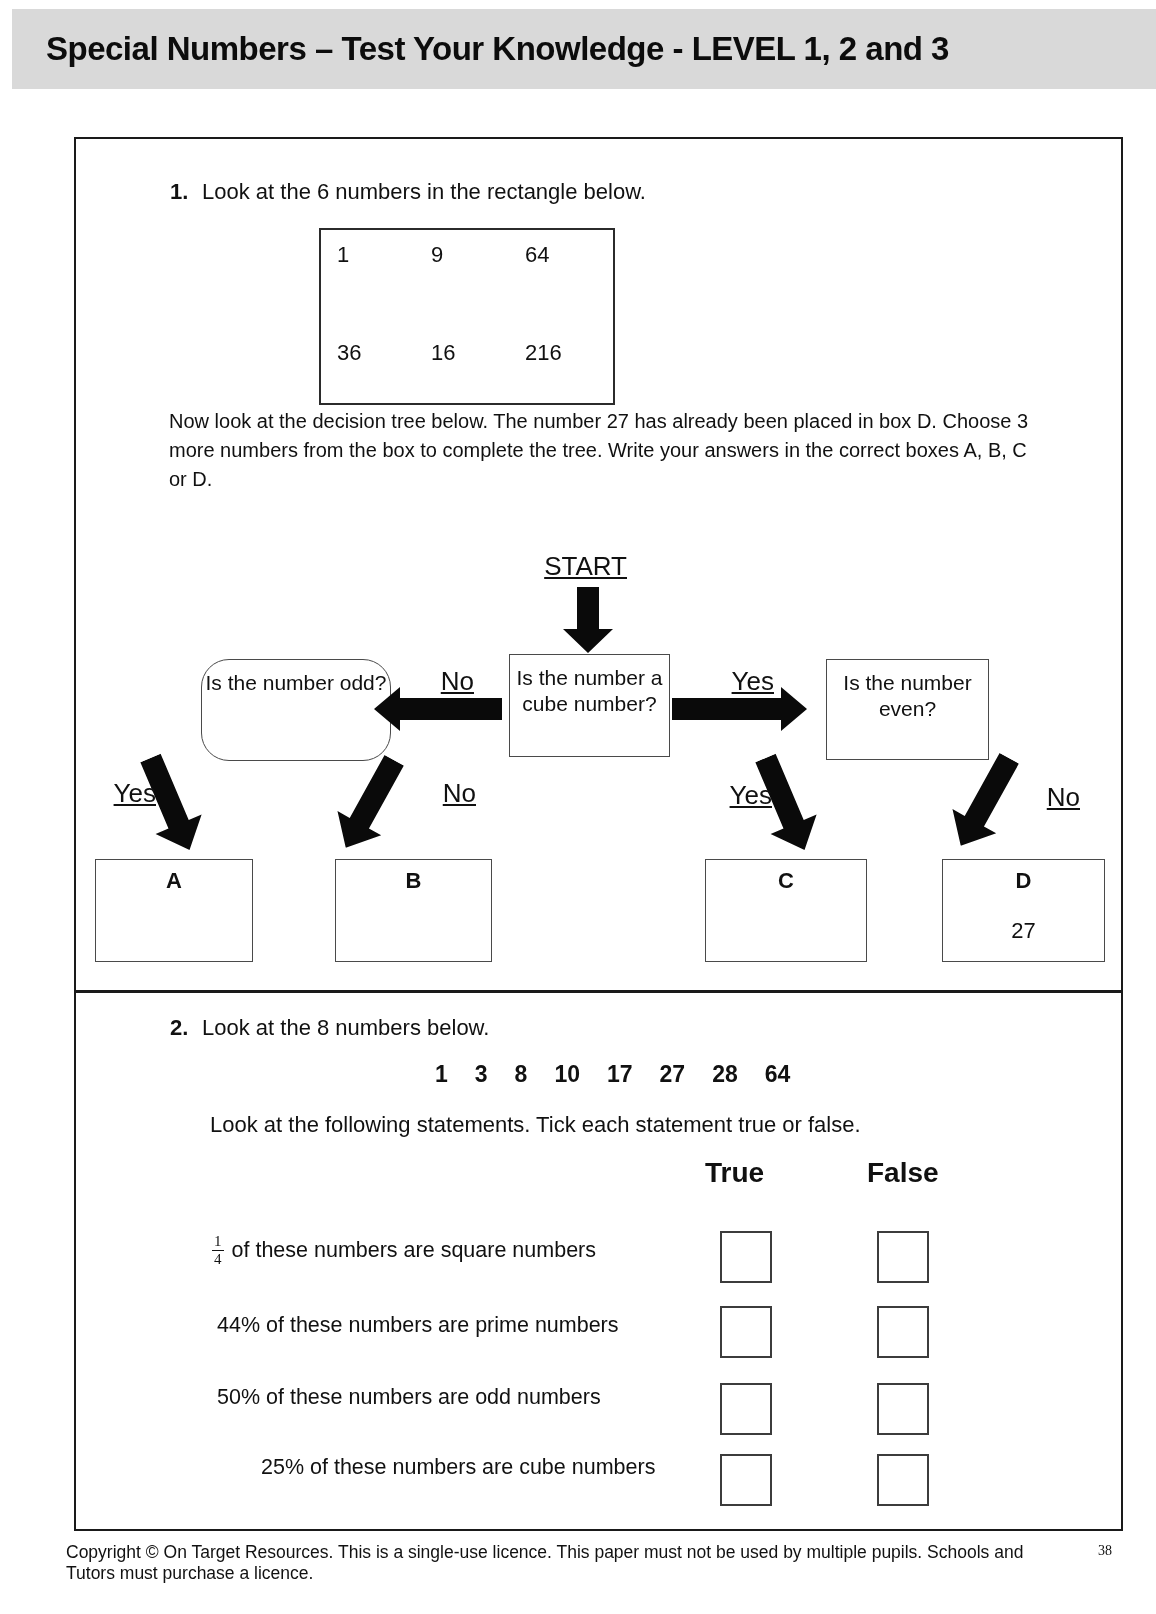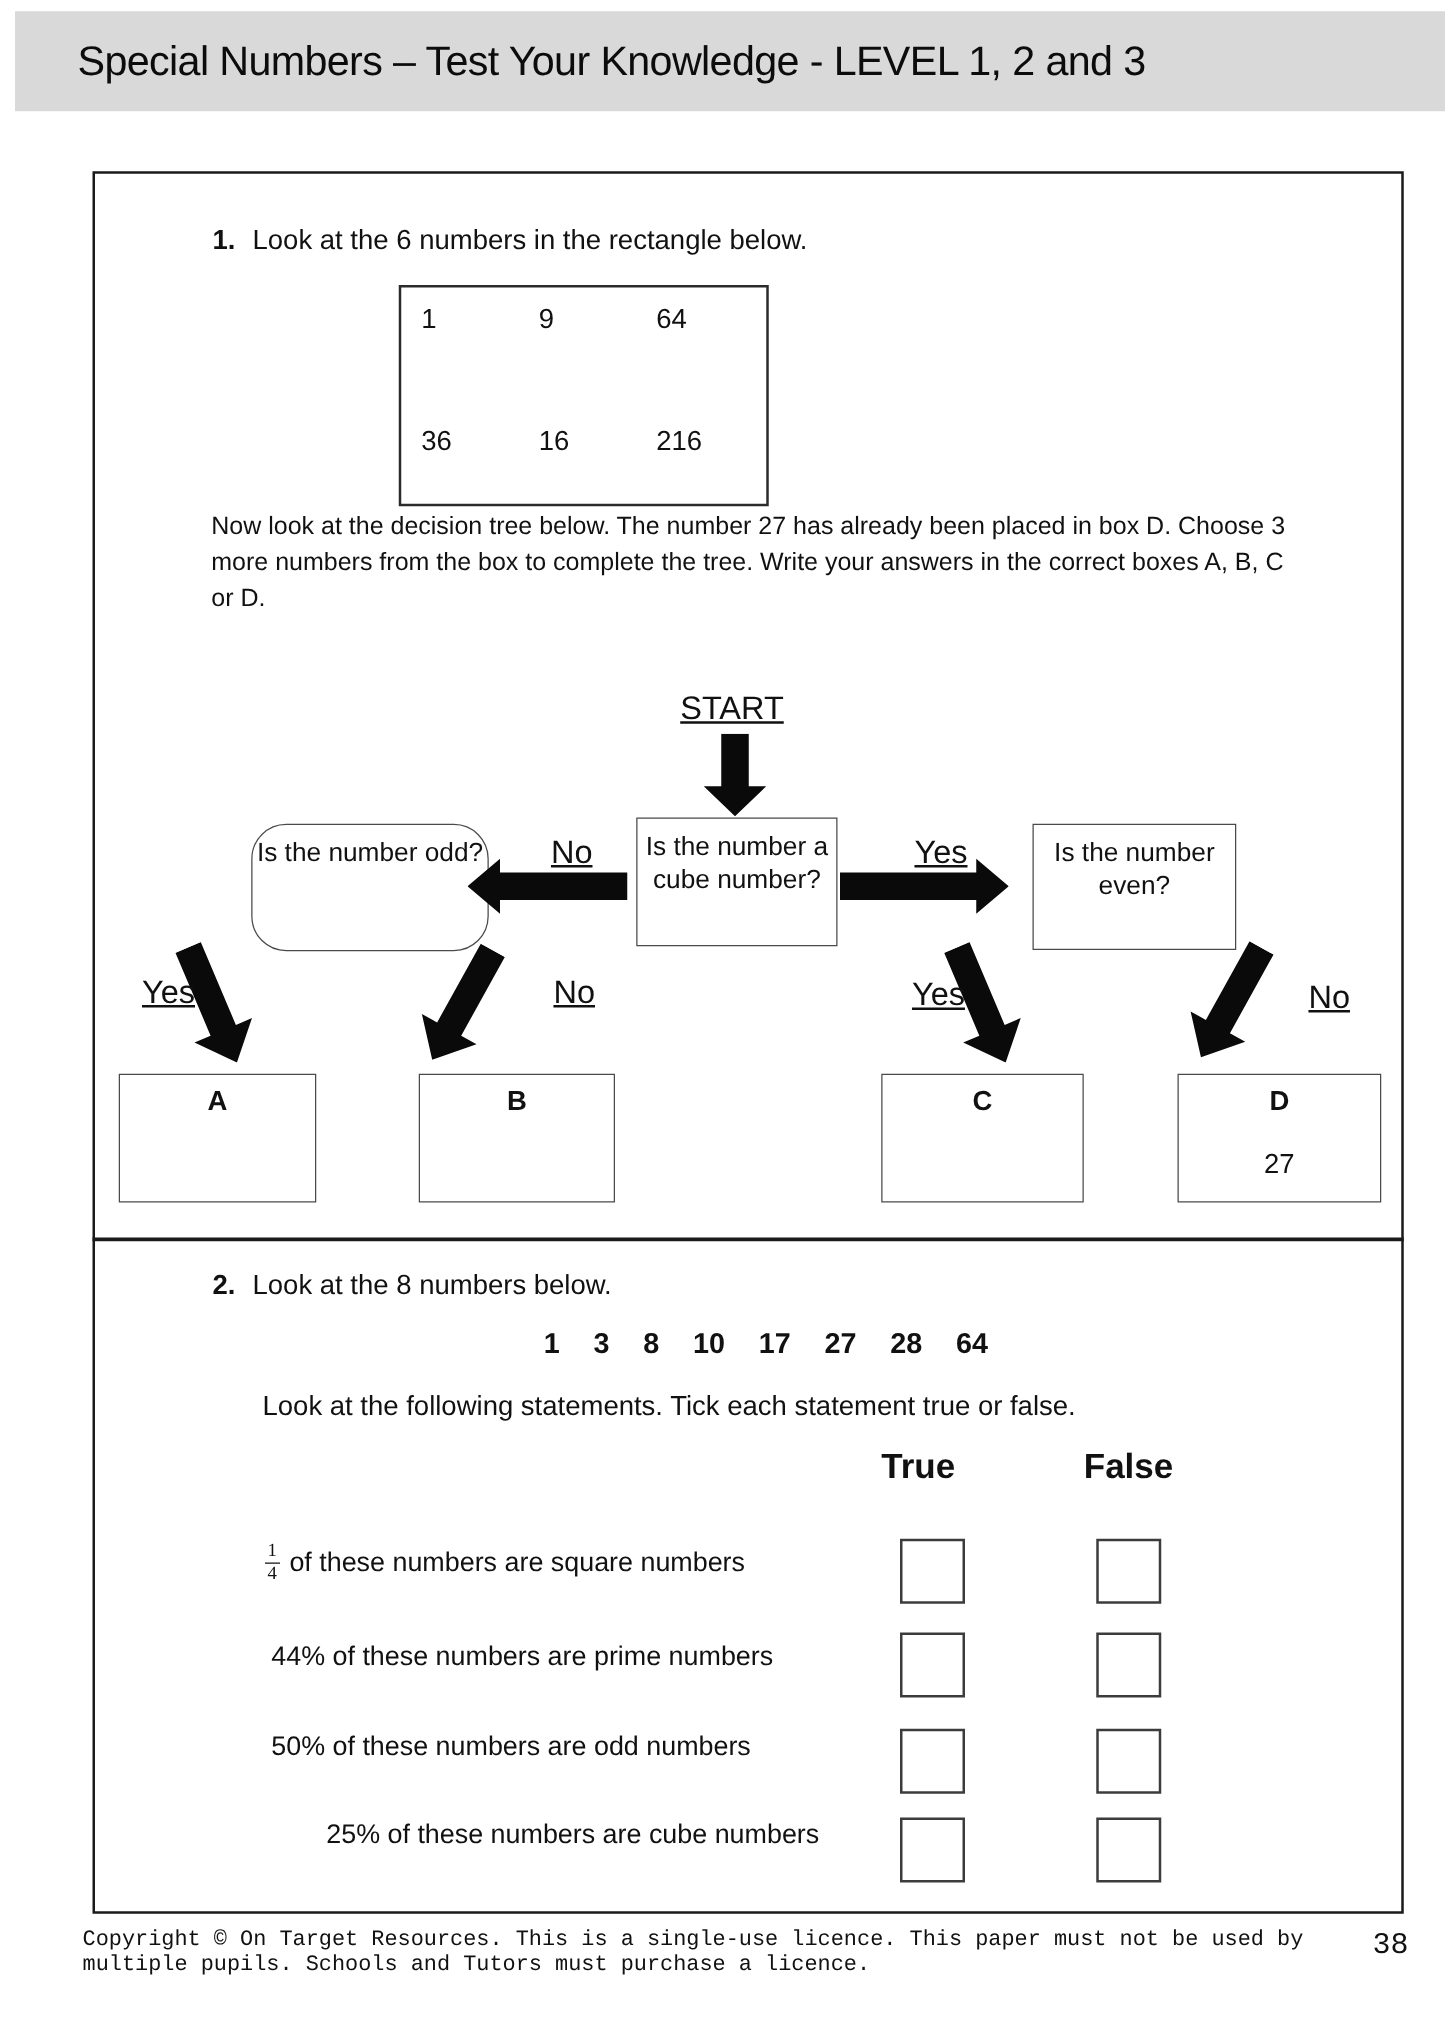--- a/index.html
+++ b/index.html
@@ -11,22 +11,22 @@
     color:#111;
     overflow:hidden;
   }
   
   .titlebar{
     position:absolute;left:12px;top:9px;width:1144px;height:80px;
     background:#d9d9d9;
     display:flex;align-items:center;
   }
   .titlebar h1{
-    margin:0 0 0 50px;
-    font-size:33px;font-weight:normal;letter-spacing:-0.5px;color:#0c0c0c;
+    margin:0 0 0 34px;
+    font-size:33px;font-weight:bold;letter-spacing:-0.5px;color:#0c0c0c;
   }
   
   .mainbox{
     position:absolute;left:74px;top:137px;width:1049px;height:1394px;
     border:2px solid #1a1a1a;background:#fff;box-sizing:border-box;
   }
   .abs{position:absolute;}
   .qhead{display:flex;font-size:22px;}
   .qhead .qnum{font-weight:bold;width:32px;}
   
@@ -73,25 +73,25 @@
     font-family:"Liberation Serif", serif;font-size:15px;line-height:1.1;
   }
   .frac .num{border-bottom:1.4px solid #111;padding:0 2px;}
   .checkbox{
     position:absolute;width:52px;height:52px;background:#fff;
     border:2px solid #3c3c3c;box-sizing:border-box;
   }
   
   .footer{
     position:absolute;left:66px;top:1542px;width:1010px;
-    font-family:Liberation Mono, monospace;font-size:17.5px;color:#111;
+    font-family:Liberation Sans, sans-serif;font-size:17.5px;color:#111;
   }
   .pagenum{
-    position:absolute;left:1098px;top:1543px;font-size:24px;color:#111;
-    font-family:Liberation Mono, monospace;
+    position:absolute;left:1098px;top:1543px;font-size:14px;color:#111;
+    font-family:Liberation Serif, serif;
   }
 </style>
 </head>
 <body>
 
 <div id="page">
 
   <div class="titlebar">
     <h1>Special Numbers – Test Your Knowledge - LEVEL 1, 2 and 3</h1>
   </div>

